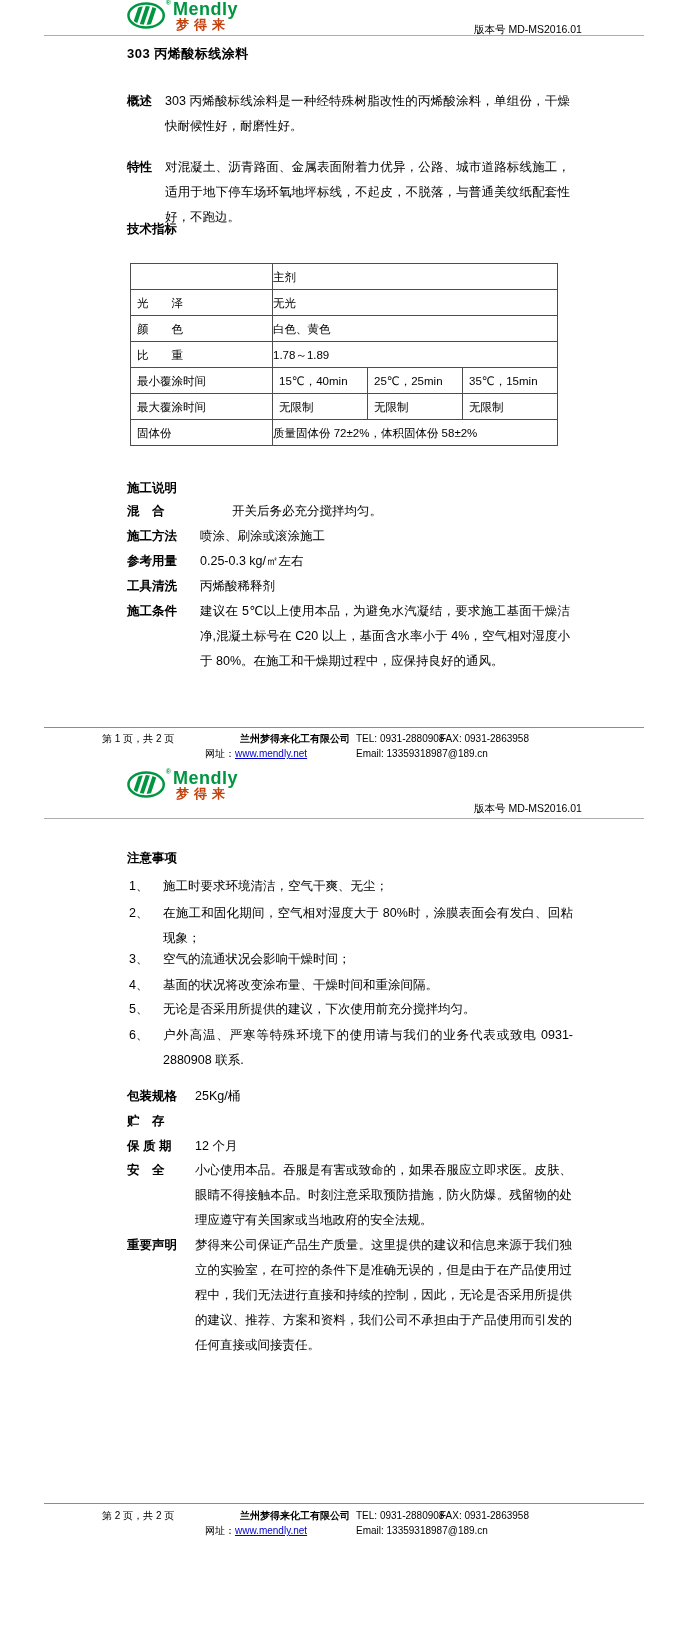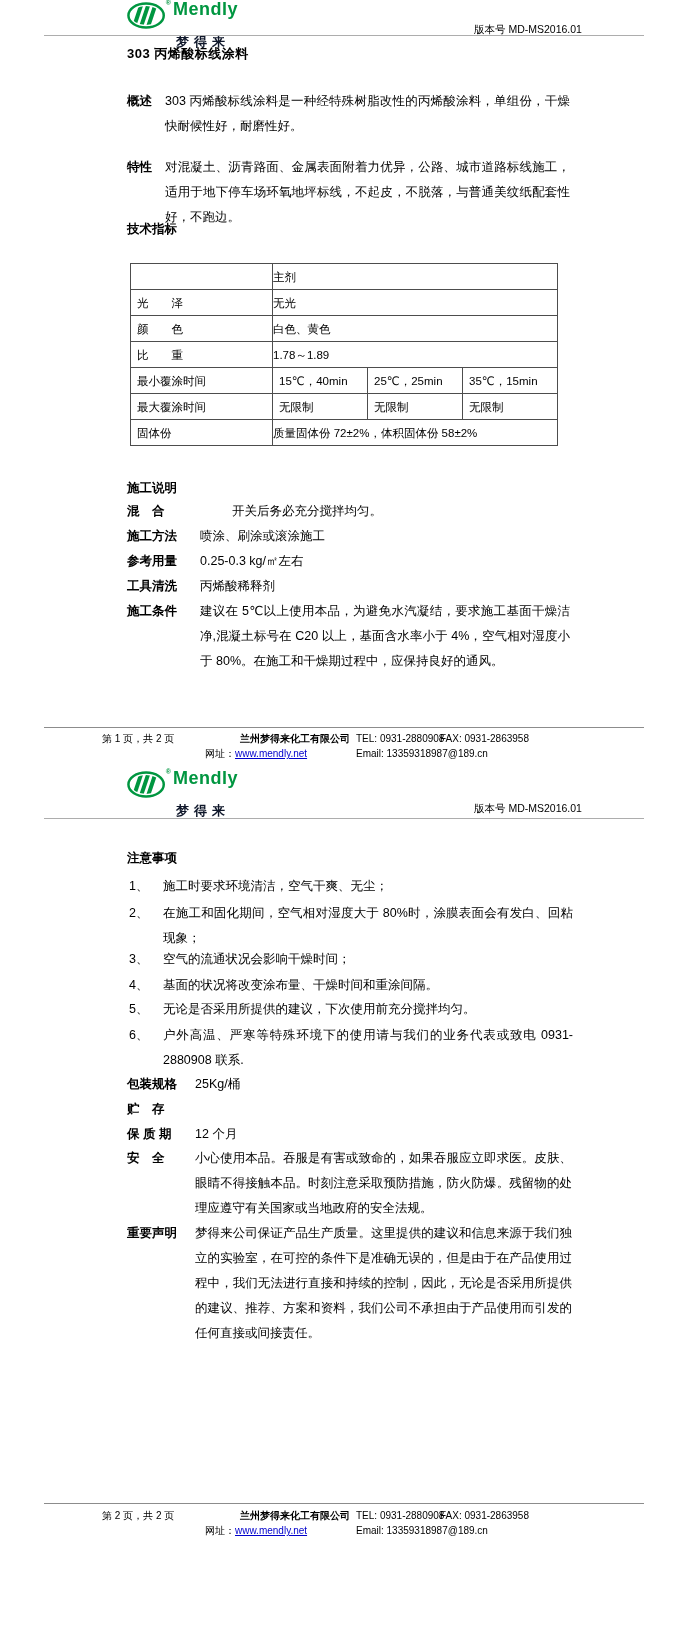--- a/index.html
+++ b/index.html
@@ -8,40 +8,40 @@
     font-family:"Liberation Sans","DejaVu Sans",sans-serif;color:#000;
     font-size:12.5px;line-height:25px;
   }
   .abs{position:absolute;}
   
   .brand{display:flex;align-items:flex-start;}
   .logo-mark{position:relative;width:42px;height:27px;}
   .logo-mark .reg{position:absolute;top:-3px;right:-2px;font-size:7px;font-weight:700;color:#009640;line-height:1;}
   .brand-txt{margin-left:4px;}
   .brand-en{font-size:18px;font-weight:800;color:#009640;line-height:15px;letter-spacing:.5px;}
-  .brand-cn{font-size:13px;font-weight:700;color:#0f172a;line-height:13px;letter-spacing:5px;margin-top:18px;padding-left:3px;}
+  .brand-cn{font-size:13px;font-weight:700;color:#c2410c;line-height:13px;letter-spacing:5px;margin-top:1px;padding-left:3px;}
   .version{font-size:10.5px;line-height:14px;width:112px;text-align:left;margin-top:6px;}
   .rule{border-top:1.5px solid #adadad;height:0;left:44px;width:600px;}
   .f-rule{border-top:1.5px solid #8c8c8c;height:0;left:44px;width:600px;}
   .title{font-size:13px;font-weight:800;line-height:24px;letter-spacing:.5px;}
   .h{font-weight:700;}
   
   .sec-row{left:127px;display:flex;}
   .sec-row .sl{width:38px;font-weight:700;flex:0 0 auto;}
   .sec-row .st{width:405px;text-align:justify;}
   
   .con-row{left:127px;display:flex;}
   .con-row .cl{width:73px;font-weight:700;flex:0 0 auto;}
   .con-row .ct{width:370px;text-align:justify;}
   
   .note-row{left:129px;display:flex;}
   .note-row .nn{width:34px;flex:0 0 auto;}
   .note-row .nt{width:410px;text-align:justify;}
   
-  .info-row{left:127px;display:flex;}
+  .info-row{left:127px;display:flex;margin-top:12px;}
   .info-row .il{width:68px;font-weight:700;flex:0 0 auto;}
   .info-row .it{width:377px;text-align:justify;}
   
   table.spec{border-collapse:collapse;table-layout:fixed;font-size:11.5px;}
   table.spec td{border:1px solid #4d4d4d;height:25px;padding:0 0 0 6px;line-height:14px;}
   table.spec td.ctr{padding:0;}
   
   .f-text{font-size:10px;line-height:15px;white-space:nowrap;}
   .f-bold{font-weight:700;}
   .link{color:#0000cc;text-decoration:underline;cursor:pointer;}

